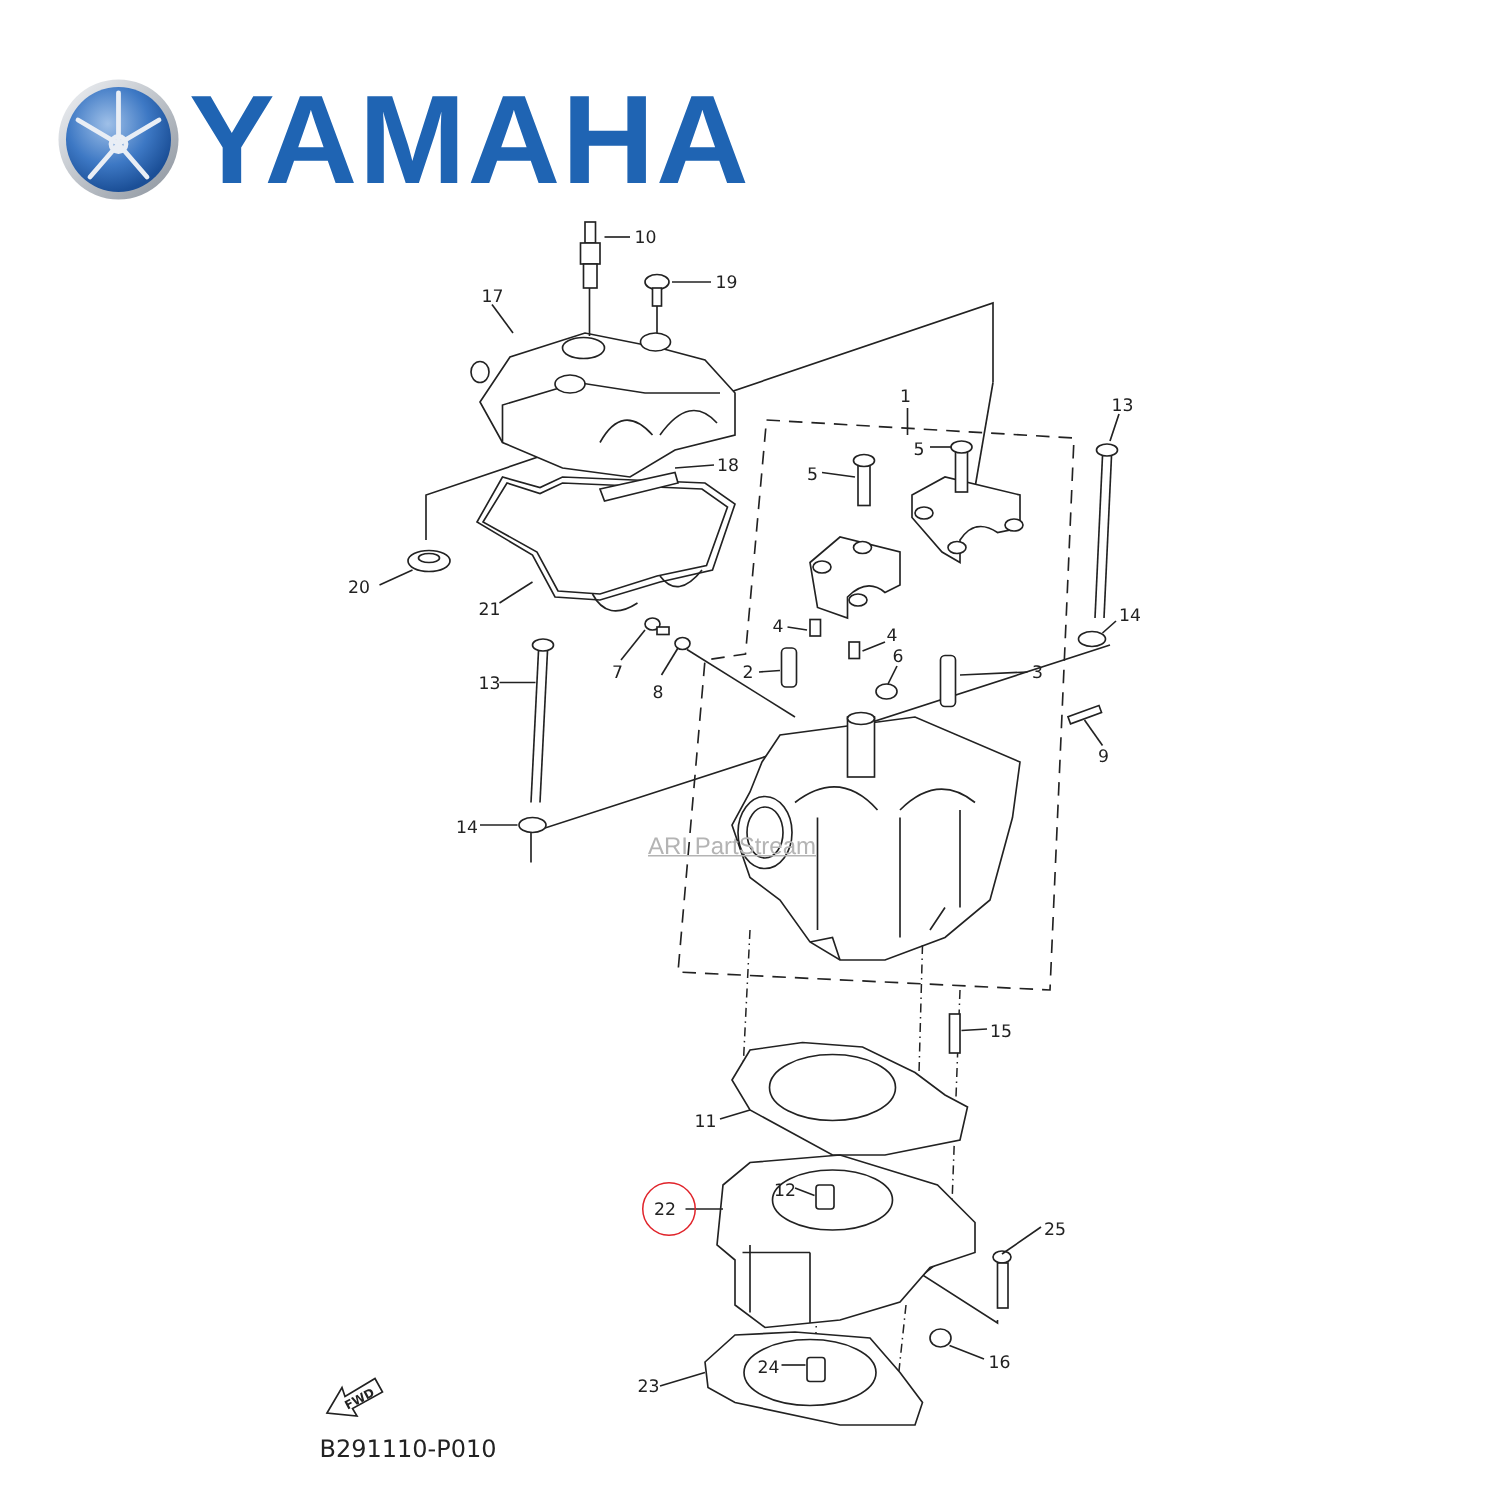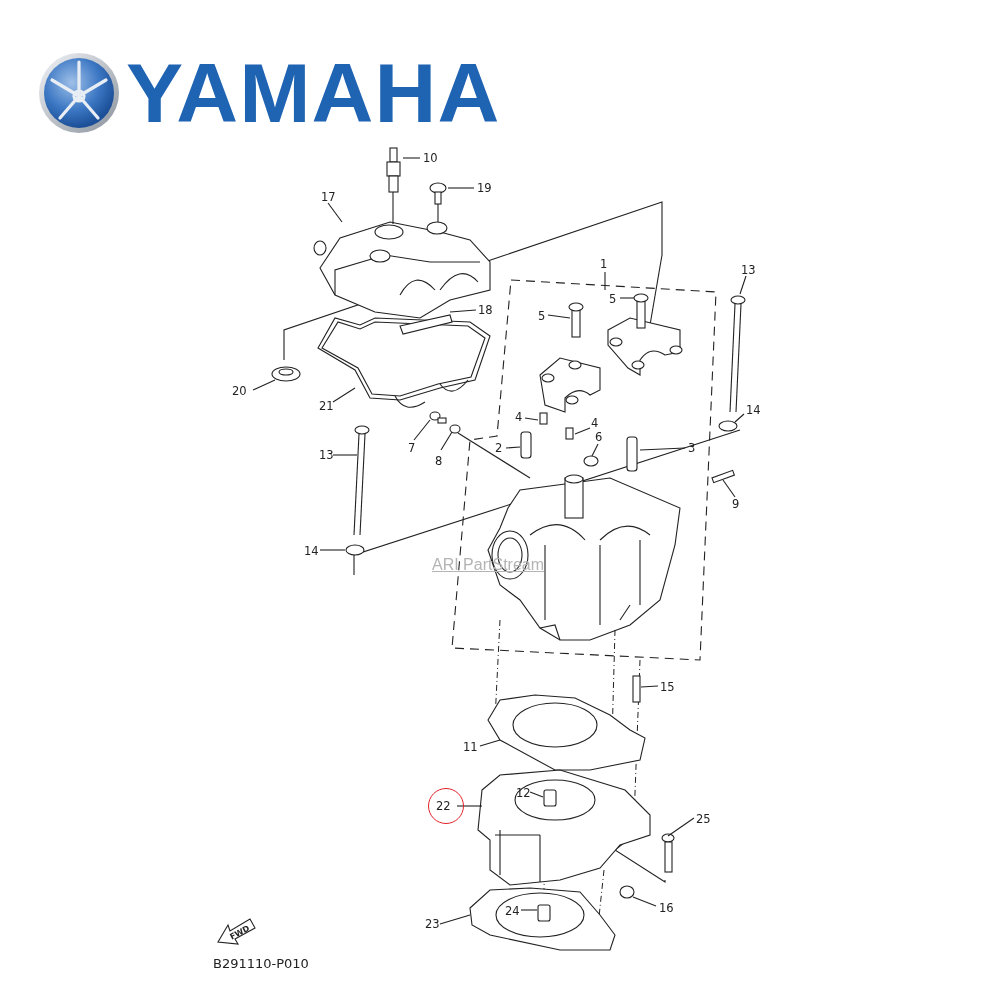--- a/index.html
+++ b/index.html
@@ -7,21 +7,21 @@
   .logo { position:absolute; left:38px; top:52px; height:82px; display:flex; align-items:center; }
   .logo-emblem { width:82px; height:82px; }
   .logo-text { font-family:"Liberation Sans", sans-serif; font-weight:700; color:#1f64b3; font-size:84px; letter-spacing:1px; margin-left:6px; line-height:82px; transform:scaleX(1.02); transform-origin:left center; }
   svg.diagram { position:absolute; left:0; top:0; width:1000px; height:1000px; }
   .lbl { font-family:"DejaVu Sans", sans-serif; font-size:11.5px; fill:#222; }
   .stroke { stroke:#222; fill:none; stroke-width:1.1; }
   .part { stroke:#222; fill:#fff; stroke-width:1.1; }
   .dash { stroke:#222; fill:none; stroke-width:1.1; stroke-dasharray:9 6; }
   .dot { stroke:#222; fill:none; stroke-width:1; stroke-dasharray:6 3 1 3; }
   .watermark { position:absolute; left:432px; top:556px; font-family:"Liberation Sans", sans-serif; font-size:16px; color:#b4b4b4;text-decoration:underline; }
-  .code { position:absolute; left:213px; top:956px; font-family:"DejaVu Sans", sans-serif; font-size:13px; color:#222; }
+  .code { position:absolute; left:213px; top:956px; font-family:"DejaVu Sans", sans-serif; font-size:16px; color:#222; }
   .highlight { position:absolute; left:428px; top:788px; width:34px; height:34px; border:1.3px solid #e0232a; border-radius:50%; }
 </style>
 </head>
 <body>
 
 <div class="logo">
   <svg class="logo-emblem" viewBox="0 0 82 82">
     <defs>
       <radialGradient id="g1" cx="40%" cy="35%" r="65%">
         <stop offset="0%" stop-color="#9fc0e8"></stop>

